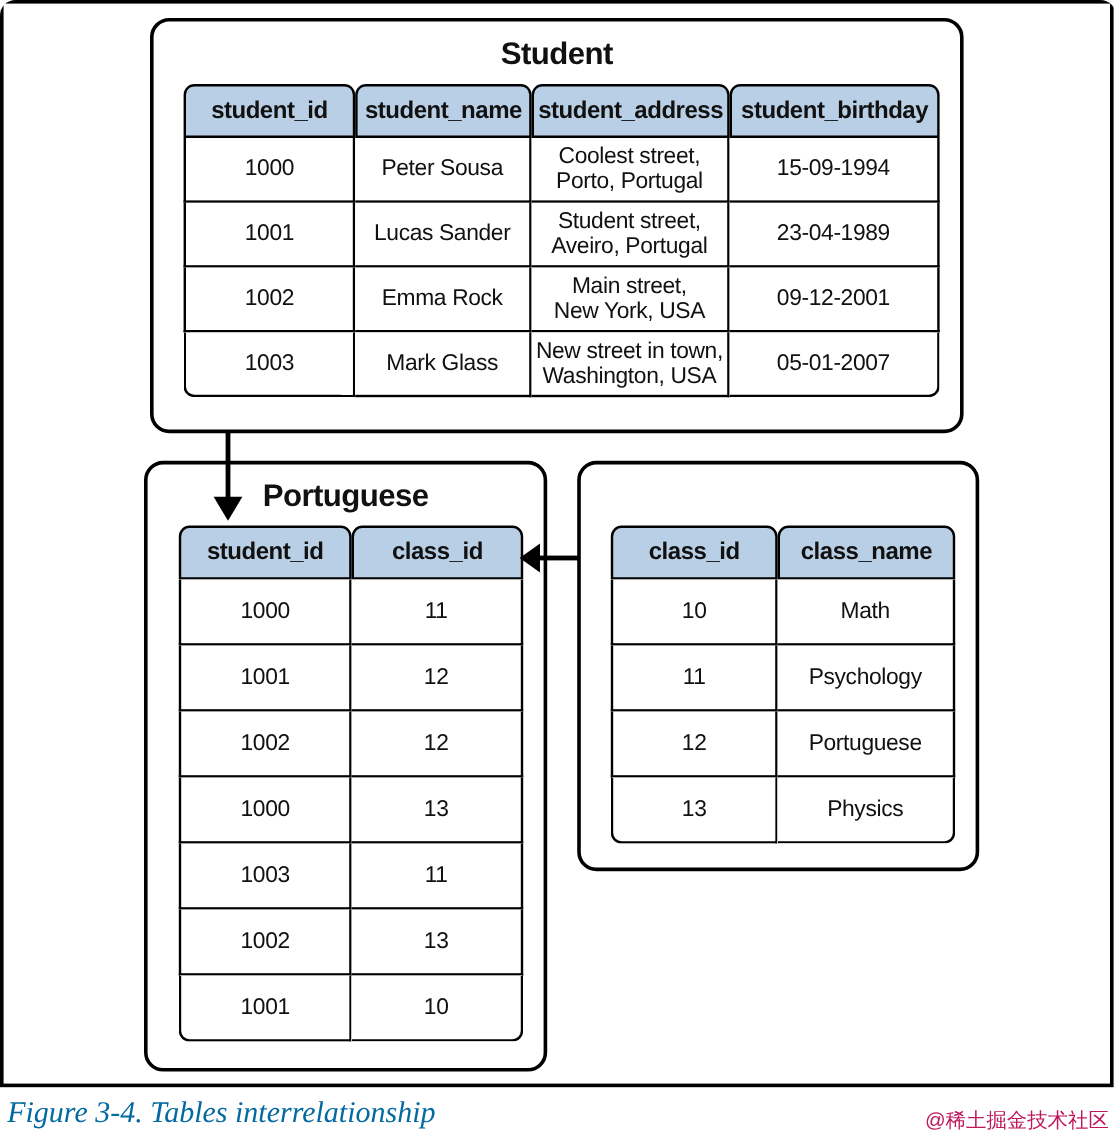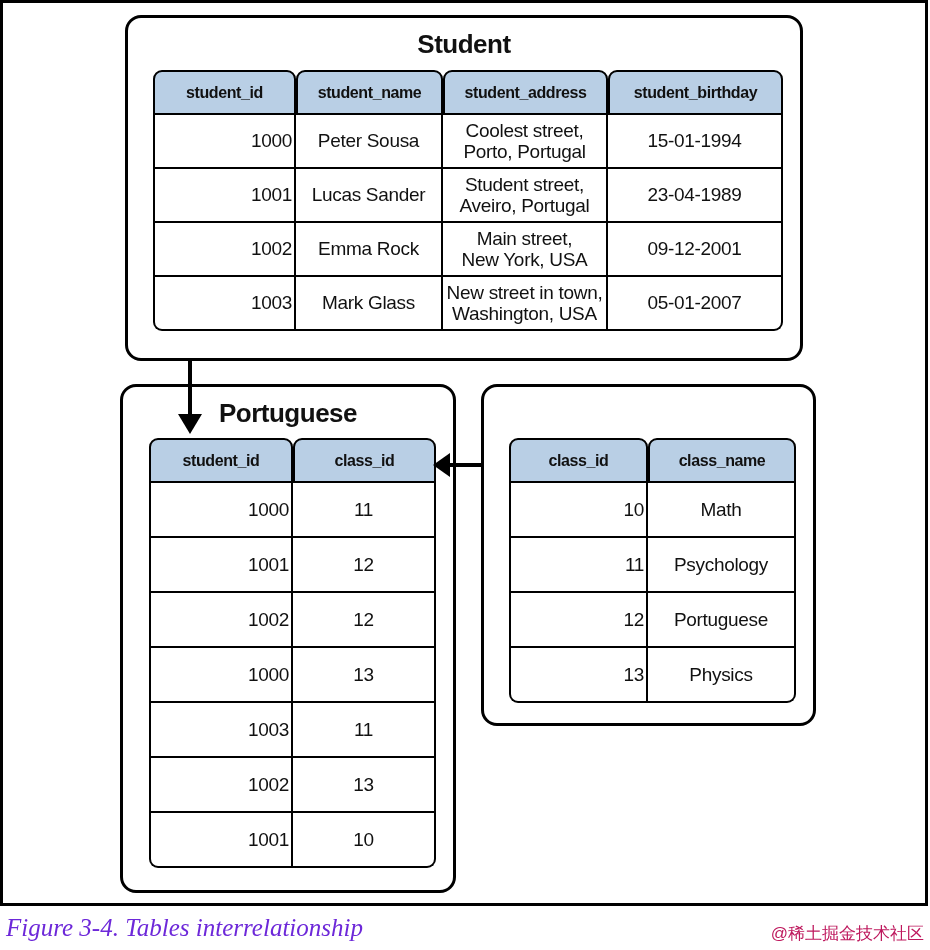--- a/index.html
+++ b/index.html
@@ -4,20 +4,21 @@
 <style>
   html, body { margin: 0; padding: 0; background: #ffffff; }
   .page {
     position: relative;
     width: 930px;
     height: 950px;
     background: #ffffff;
     font-family: "Liberation Sans", sans-serif;
     color: #111111;
     overflow: hidden;
+    border-radius: 13px;
   }
   .frame {
     position: absolute;
     left: 0; top: 0;
     width: 928px; height: 906px;
     border: 3px solid #000;
     box-sizing: border-box;
   }
   
   .ebox {
@@ -45,41 +46,41 @@
     border-spacing: 0;
     table-layout: fixed;
   }
   .t-student { left: 25px; top: 52px; }
   .t-enroll  { left: 26px; top: 51px; }
   .t-class   { left: 25px; top: 51px; }
   .dtable th {
     background: #b9cfe5;
     border: 2.5px solid #000;
     border-radius: 9px 9px 0 0;
-    font-size: 16px;
+    font-size: 20px;
     font-weight: bold;
     text-align: center;
     vertical-align: middle;
     padding: 0 2px;
     letter-spacing: -0.4px;
     overflow: hidden;
   }
   .dtable td {
     border-right: 2.5px solid #000;
     border-bottom: 2.5px solid #000;
     text-align: center;
     vertical-align: middle;
     font-size: 19px;
     letter-spacing: -0.3px;
     line-height: 1.12;
     white-space: pre-line;
     padding: 0 2px;
     background: #ffffff;
   }
-  .dtable td:first-child { border-left: 2.5px solid #000; text-align: right; }
+  .dtable td:first-child { border-left: 2.5px solid #000; }
   .dtable tbody tr:last-child td:first-child { border-bottom-left-radius: 9px; }
   .dtable tbody tr:last-child td:last-child  { border-bottom-right-radius: 9px; }
   .dtable thead tr { height: 45px; }
   .t-student tbody tr { height: 54px; }
   .t-enroll tbody tr  { height: 55px; }
   .t-class tbody tr   { height: 55px; }
   
   .arrow-part { position: absolute; z-index: 5; }
   .av-line { left: 185px; top: 357px; width: 4px;  height: 55px; background: #000; }
   .av-head { left: 175px; top: 411px; width: 0; height: 0;
@@ -89,21 +90,21 @@
   .ah-head { left: 430px; top: 450px; width: 0; height: 0;
              border-top: 12px solid transparent; border-bottom: 12px solid transparent;
              border-right: 17px solid #000; }
   
   .caption {
     position: absolute;
     left: 6px; top: 914px;
     font-family: "Liberation Serif", serif;
     font-style: italic;
     font-size: 25px;
-    color: #6d28d9;
+    color: #0369a1;
   }
   .watermark {
     position: absolute;
     right: 6px; top: 922px;
     font-size: 17px;
     color: #be185d;
   }
 </style>
 </head>
 <body>
@@ -128,21 +129,21 @@
             <th>student_address</th>
             <th>student_birthday</th>
           </tr>
         </thead>
         <tbody>
           <tr>
             <td>1000</td>
             <td>Peter Sousa</td>
             <td>Coolest street,
 Porto, Portugal</td>
-            <td>15-01-1994</td>
+            <td>15-09-1994</td>
           </tr>
           <tr>
             <td>1001</td>
             <td>Lucas Sander</td>
             <td>Student street,
 Aveiro, Portugal</td>
             <td>23-04-1989</td>
           </tr>
           <tr>
             <td>1002</td>

